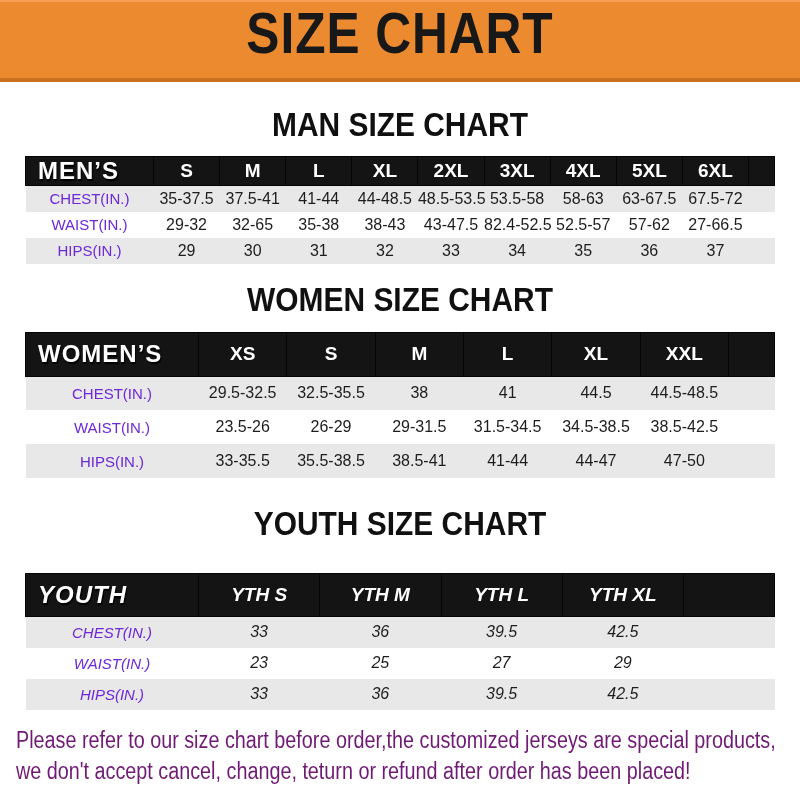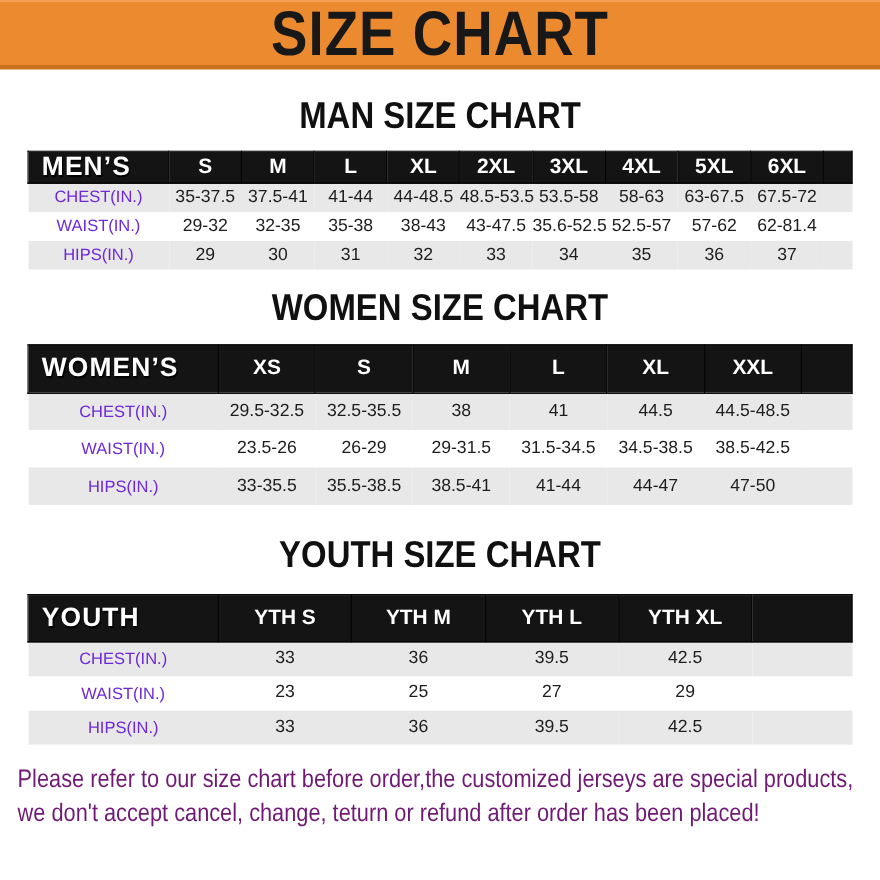--- a/index.html
+++ b/index.html
@@ -2,44 +2,44 @@
 <html><head>
 <meta charset="utf-8">
 <style>
   html,body{margin:0;padding:0;}
   body{
     width:800px;height:800px;background:#ffffff;overflow:hidden;
     font-family:"Liberation Sans",sans-serif;
   }
   
   .banner{
-    height:63px;background:#ec8a30;
+    height:82px;background:#ec8a30;
     border-top:2px solid #f5a055;border-bottom:4px solid #c9711c;
     box-sizing:border-box;
-    display:flex;align-items:center;justify-content:center;
+    display:flex;align-items:flex-start;justify-content:center;
   }
   .banner-text{
     font-size:54px;font-weight:bold;color:#181818;
     transform:scale(0.92,1.06);letter-spacing:1px;white-space:nowrap;
   }
   
   .sec-title{
     margin:0;text-align:center;font-weight:bold;color:#101010;
     font-size:34px;line-height:36px;transform:scaleX(0.88);white-space:nowrap;
   }
   #title-men{margin-top:24px;}
   #title-women{margin-top:17px;}
   #title-youth{margin-top:27px;}
   
   table.size-table{
     width:750px;margin-left:25px;border-collapse:collapse;table-layout:fixed;
   }
   #table-men{margin-top:14px;}
   #table-women{margin-top:15px;}
-  #table-youth{margin-top:18px;}
+  #table-youth{margin-top:32px;font-style:italic;}
   .size-table thead th{
     background:#141414;color:#ffffff;font-weight:bold;text-align:center;
     font-size:19px;padding:0;border:1px solid #050505;
   }
   .size-table thead th.corner{
     text-align:left;padding-left:12px;font-size:24px;letter-spacing:1px;
     text-shadow:1px 2px 1px #000000;
   }
   .men thead tr{height:19px;}
   .women thead tr{height:44px;padding-left:48px;}
@@ -100,28 +100,28 @@
         <td>48.5-53.5</td>
         <td>53.5-58</td>
         <td>58-63</td>
         <td>63-67.5</td>
         <td>67.5-72</td>
         <td class="filler"></td>
       </tr>
       <tr>
         <td class="rowlabel">WAIST(IN.)</td>
         <td>29-32</td>
-        <td>32-35</td>
+        <td>32-65</td>
         <td>35-38</td>
         <td>38-43</td>
         <td>43-47.5</td>
-        <td>35.6-52.5</td>
+        <td>82.4-52.5</td>
         <td>52.5-57</td>
         <td>57-62</td>
-        <td>62-81.4</td>
+        <td>27-66.5</td>
         <td class="filler"></td>
       </tr>
       <tr>
         <td class="rowlabel">HIPS(IN.)</td>
         <td>29</td>
         <td>30</td>
         <td>31</td>
         <td>32</td>
         <td>33</td>
         <td>34</td>

